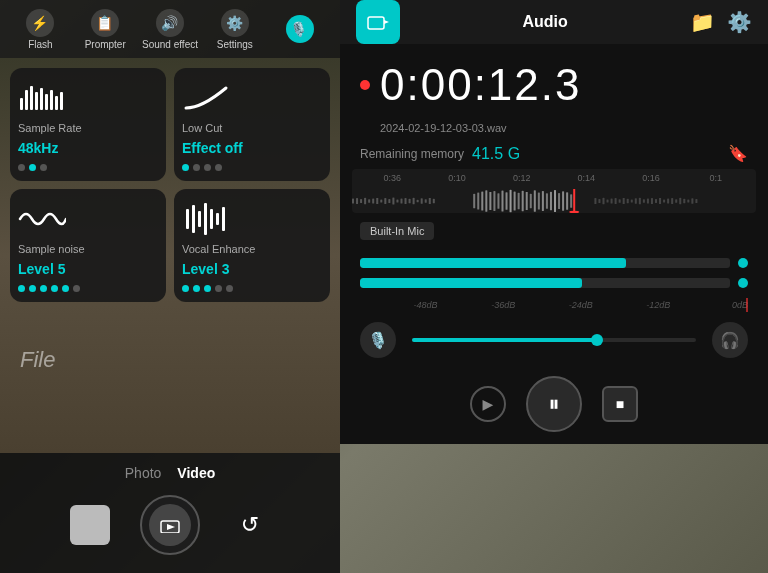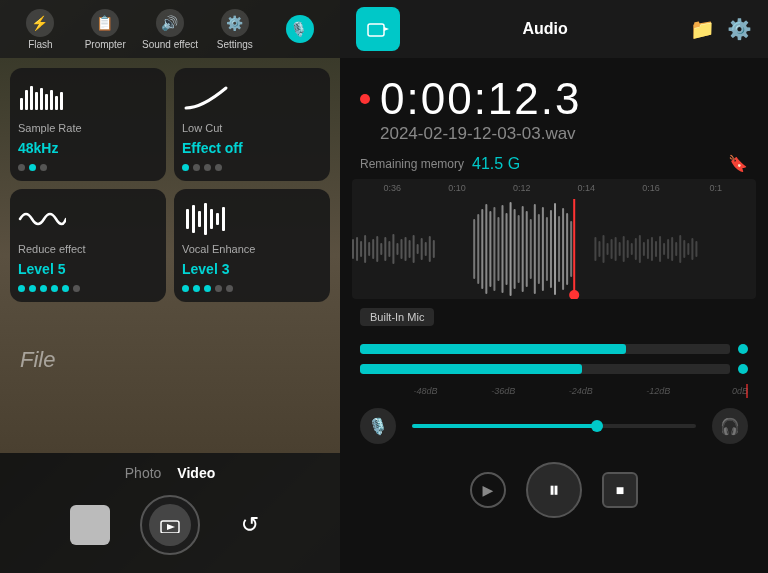--- a/index.html
+++ b/index.html
@@ -222,21 +222,21 @@
       align-items: center;
       justify-content: center;
       cursor: pointer;
       font-size: 22px;
       color: #fff;
     }
 
     
     .right-panel {
       width: 428px;
-      height: 573px;
+      height: 444px;
       background: #111;
       position: relative;
       z-index: 1;
       display: flex;
       flex-direction: column;
     }
 
     
     .audio-toolbar {
       background: #1a1a1a;
@@ -301,22 +301,22 @@
 
     .timer-display {
       font-size: 44px;
       color: #fff;
       font-weight: 300;
       letter-spacing: 2px;
     }
 
     .filename {
       color: #888;
-      font-size: 17px;
-      margin-top: 0;
+      font-size: 11px;
+      margin-top: 12px;
       margin-left: 20px;
     }
 
     
     .memory-row {
       display: flex;
       align-items: center;
       padding: 6px 20px;
       gap: 8px;
     }
@@ -631,21 +631,21 @@
           <div class="dot"></div>
         </div>
       </div>
 
       <div class="settings-card">
         <div class="card-icon">
           <svg width="48" height="36" viewBox="0 0 48 36">
             <path d="M2 18 Q8 8 14 18 Q20 28 26 18 Q32 8 38 18 Q44 28 48 18" stroke="white" stroke-width="2.5" fill="none" stroke-linecap="round"></path>
           </svg>
         </div>
-        <span class="card-label">Reduce effect</span>
+        <span class="card-label">Sample noise</span>
         <span class="card-value">Level 5</span>
         <div class="card-dots">
           <div class="dot active"></div>
           <div class="dot active"></div>
           <div class="dot active"></div>
           <div class="dot active"></div>
           <div class="dot active"></div>
           <div class="dot"></div>
         </div>
       </div>

